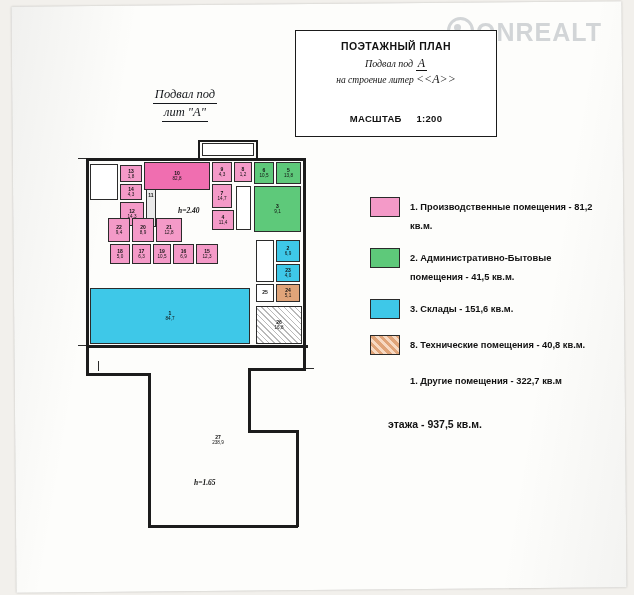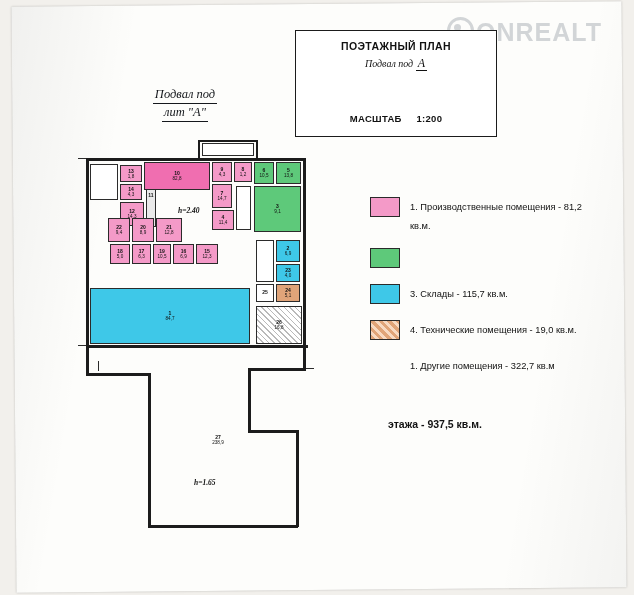--- a/index.html
+++ b/index.html
@@ -60,21 +60,21 @@
 
   
   .cap{
     position:absolute;left:130px;top:86px;width:110px;text-align:center;
     font-family:"Liberation Serif",serif;font-style:italic;font-size:12.5px;color:#15181c;
     line-height:17px;
   }
   .cap span{border-bottom:1px solid #15181c;display:inline-block;padding:0 2px;}
 
   
-  .legend{position:absolute;left:370px;top:196px;width:230px;}
+  .legend{position:absolute;left:370px;top:196px;width:230px;font-weight:bold;}
   .lg-row{position:relative;margin-bottom:14px;padding-left:40px;min-height:22px;}
   .sw{
     position:absolute;left:0;top:1px;width:28px;height:18px;
     border:1px solid #2a2a2a;
   }
   .lg-txt{font-size:9.3px;line-height:13.5px;color:#111;}
   .total{
     position:absolute;left:388px;top:416px;width:220px;
     font-size:10.5px;font-weight:bold;line-height:16px;color:#111;
   }
@@ -123,47 +123,52 @@
     <div class="wm">
       <span class="dot"></span><span>ONREALT</span>
     </div>
 
     <div class="titlebox">
       <div class="ln t1">ПОЭТАЖНЫЙ ПЛАН</div>
       <div class="ln t2">
         <span>Подвал под</span>
         <span class="u hand">А</span>
       </div>
+      <div class="ln t3">
+        <span>на строение литер</span>
+        <span class="hand">&lt;&lt;А&gt;&gt;</span>
+      </div>
       <div class="ln t5">
         <span>МАСШТАБ</span>
         &nbsp;&nbsp;&nbsp;
         <span>1:200</span>
       </div>
     </div>
 
     <div class="cap">
       <span>Подвал под</span><br>
       <span>лит "А"</span>
     </div>
 
     <div class="legend">
       <div class="lg-row">
         <span class="sw c-pink"></span>
         <span class="lg-txt">1. Производственные помещения - 81,2 кв.м.</span>
       </div>
       <div class="lg-row">
         <span class="sw c-green"></span>
+        <span class="lg-txt">2. Административно-Бытовые помещения - 41,5 кв.м.</span>
       </div>
       <div class="lg-row">
         <span class="sw c-cyan"></span>
-        <span class="lg-txt">3. Склады - 115,7 кв.м.</span>
+        <span class="lg-txt">3. Склады - 151,6 кв.м.</span>
       </div>
       <div class="lg-row">
         <span class="sw" style="background:repeating-linear-gradient(45deg,#e0a479 0 3px,#f7d9c2 3px 6px);"></span>
-        <span class="lg-txt">4. Технические помещения - 19,0 кв.м.</span>
+        <span class="lg-txt">8. Технические помещения - 40,8 кв.м.</span>
       </div>
       <div class="lg-row">
         <span class="lg-txt">1. Другие помещения - 322,7 кв.м</span>
       </div>
     </div>
 
     <div class="total">
       <div>этажа - 937,5 кв.м.</div>
     </div>
 

